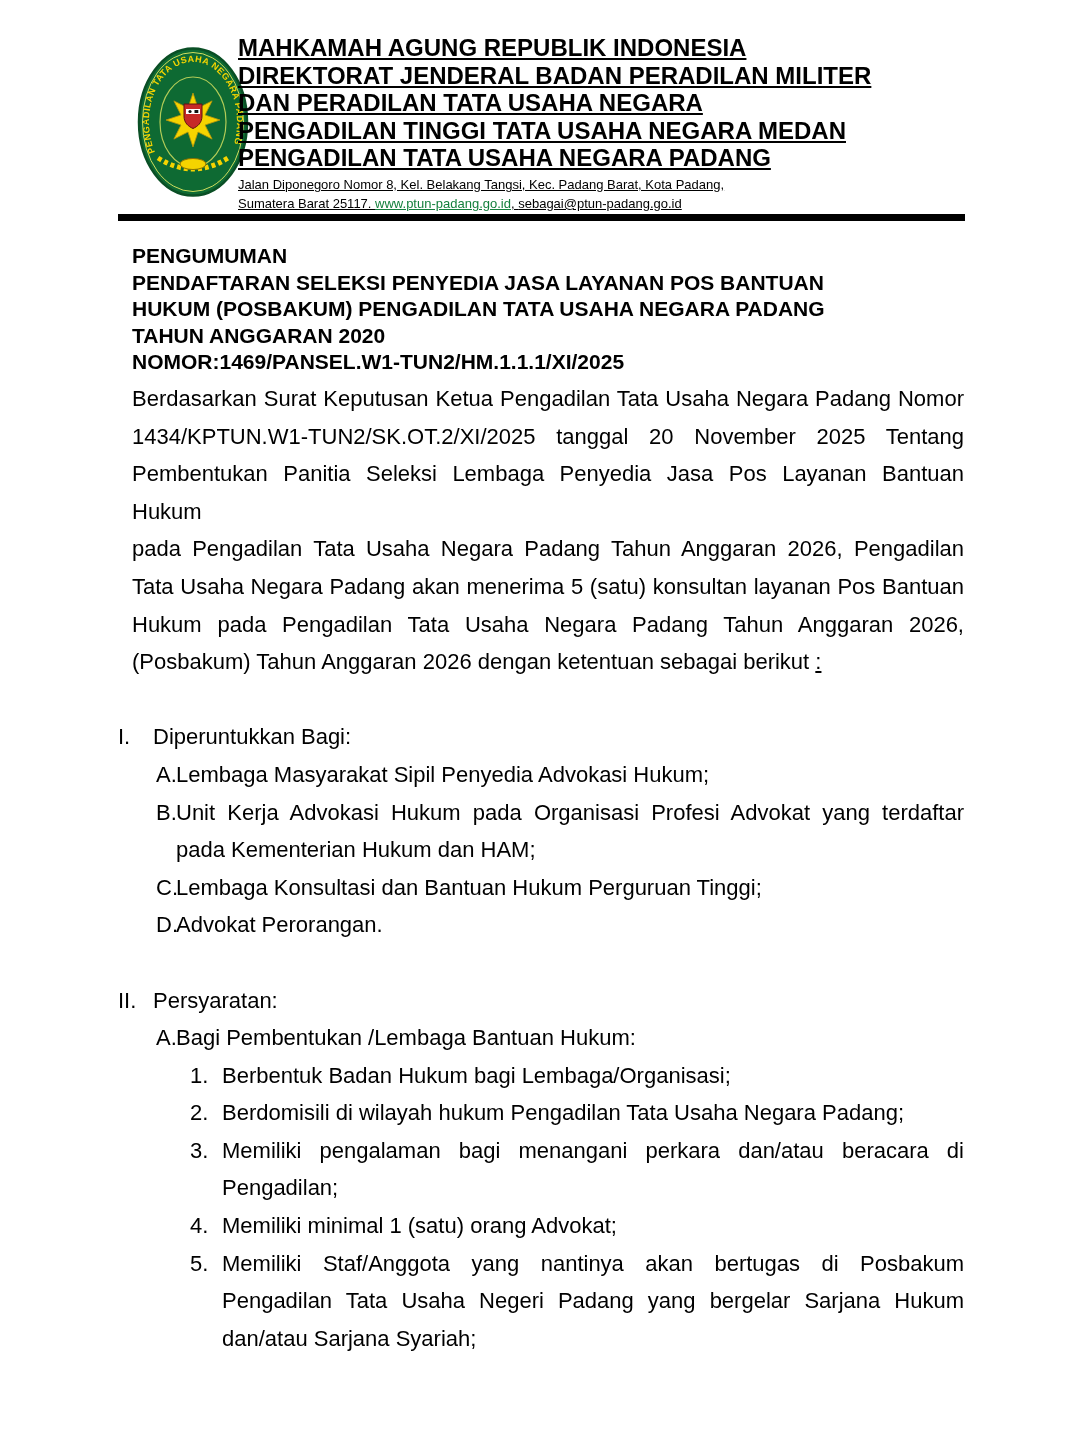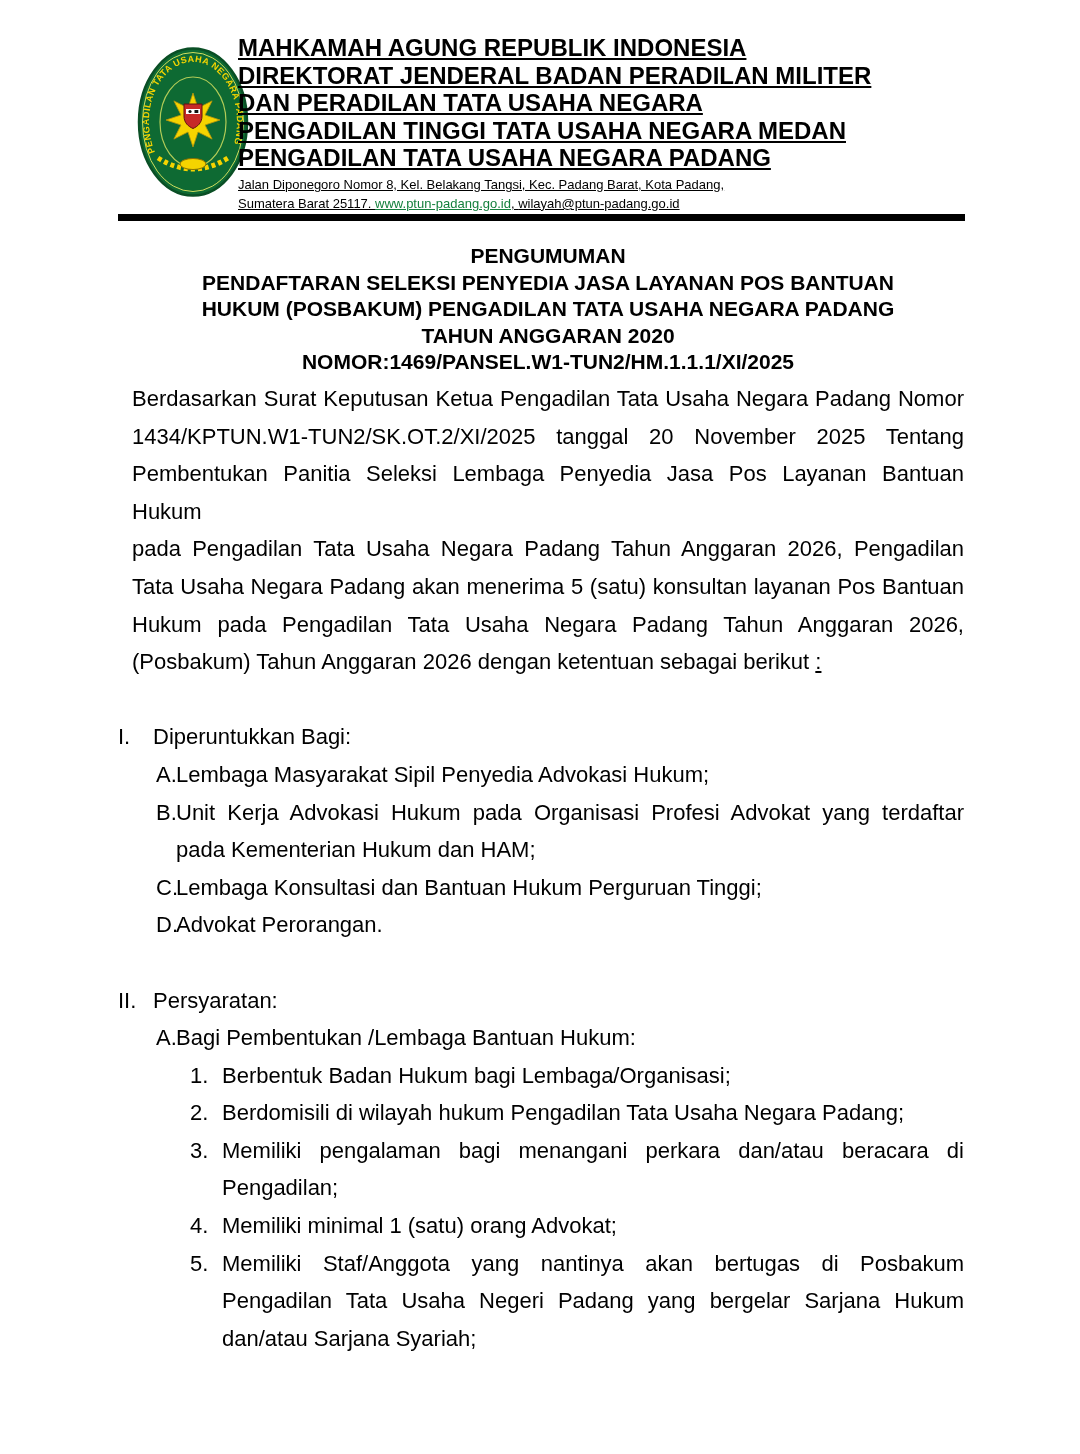--- a/index.html
+++ b/index.html
@@ -10,21 +10,21 @@
   }
   
   .logo{position:absolute;left:136px;top:46px;width:114px;height:152px;}
   .letterhead{position:absolute;left:238px;top:34px;width:704px;text-decoration:underline;}
   .org{font-weight:bold;font-size:24px;line-height:27.6px;white-space:nowrap;}
   .addr-wrap{margin-top:3px;}
   .addr{font-size:13px;line-height:19px;}
   .weblink{color:#15803d;text-decoration:underline;cursor:pointer;}
   .rule{position:absolute;left:118px;top:214px;width:847px;height:7px;background:#000;}
   
-  .title{position:absolute;left:132px;top:243px;width:832px;text-align:center;
+  .title{position:absolute;left:132px;top:243px;width:832px;
          font-weight:bold;font-size:21px;line-height:26.6px;}
   
   .content{position:absolute;left:132px;top:380px;width:832px;
            font-size:22px;line-height:37.6px;}
   .just{text-align:justify;text-align-last:justify;}
   .u{text-decoration:underline;}
   .sec{position:relative;padding-left:35px;margin-left:-14px;margin-top:37.6px;}
   .secnum{position:absolute;left:0;top:0;}
   .item{position:relative;padding-left:44px;}
   .ilabel{position:absolute;left:24px;top:0;}
@@ -56,21 +56,21 @@
   </div>
 
   <div class="letterhead">
     <div class="org">MAHKAMAH AGUNG REPUBLIK INDONESIA</div>
     <div class="org">DIREKTORAT JENDERAL BADAN PERADILAN MILITER</div>
     <div class="org">DAN PERADILAN TATA USAHA NEGARA</div>
     <div class="org">PENGADILAN TINGGI TATA USAHA NEGARA MEDAN</div>
     <div class="org">PENGADILAN TATA USAHA NEGARA PADANG</div>
     <div class="addr-wrap">
       <div class="addr">Jalan Diponegoro Nomor 8, Kel. Belakang Tangsi, Kec. Padang Barat, Kota Padang,</div>
-      <div class="addr"><span>Sumatera Barat 25117. </span><a class="weblink">www.ptun-padang.go.id</a><span>, </span><span>wilayah@ptun-padang.go.id</span></div>
+      <div class="addr"><span>Sumatera Barat 25117. </span><a class="weblink">www.ptun-padang.go.id</a><span>, </span><span>sebagai@ptun-padang.go.id</span></div>
     </div>
   </div>
 
   <div class="rule"></div>
 
   <div class="title">
     <div>PENGUMUMAN</div>
     <div>PENDAFTARAN SELEKSI PENYEDIA JASA LAYANAN POS BANTUAN</div>
     <div>HUKUM (POSBAKUM) PENGADILAN TATA USAHA NEGARA PADANG</div>
     <div>TAHUN ANGGARAN 2020</div>

